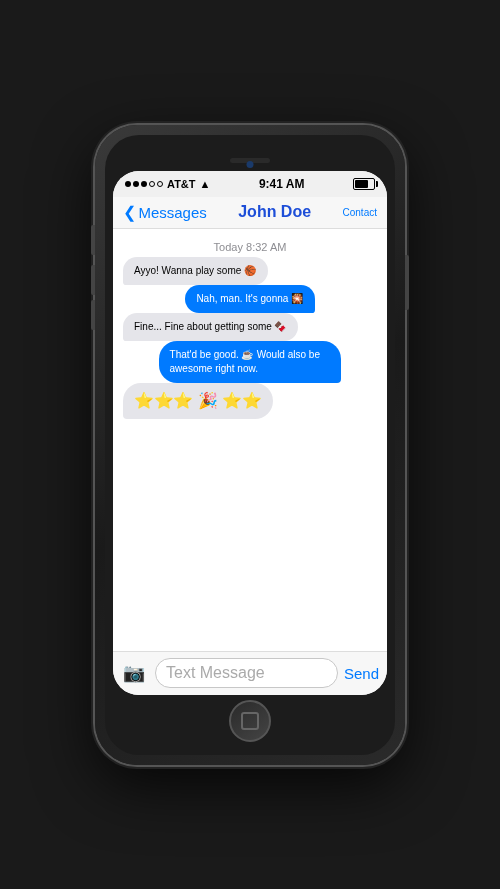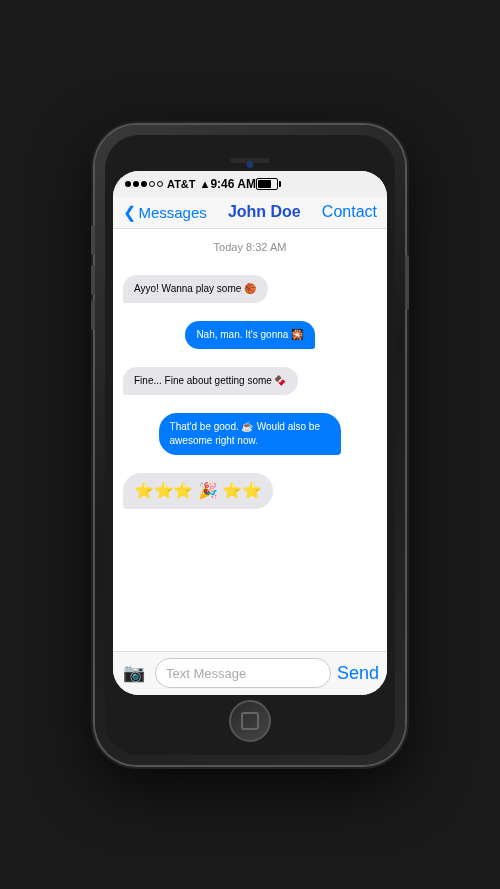--- a/index.html
+++ b/index.html
@@ -66,20 +66,21 @@
       overflow: hidden;
       display: flex;
       flex-direction: column;
     }
 
     
     .status-bar {
       background: #f0f0f0;
       padding: 4px 12px;
       display: flex;
+      justify-content: space-between;
       align-items: center;
       font-size: 11px;
       font-weight: 600;
       color: #000;
       min-height: 26px;
     }
 
     .status-left {
       display: flex;
       align-items: center;
@@ -175,34 +176,34 @@
     }
 
     .nav-title {
       font-size: 16px;
       font-weight: 600;
       color: #1d4ed8;
     }
 
     .nav-contact {
       color: #007aff;
-      font-size: 16px;
+      font-size: 10px;
       font-weight: 400;
       text-align: center;
     }
 
     
     .messages-area {
       flex: 1;
       background: #fff;
       padding: 8px 10px;
       overflow-y: auto;
       display: flex;
       flex-direction: column;
-      gap: 18px;
+      gap: 0;
     }
 
     .timestamp {
       text-align: center;
       font-size: 11px;
       color: #8e8e93;
       margin: 4px 0;
     }
 
     .message-row {
@@ -264,27 +265,27 @@
 
     .text-input-container {
       flex: 1;
       background: #fff;
       border: 1px solid #c7c7c7;
       border-radius: 16px;
       padding: 5px 10px;
     }
 
     .text-input-placeholder {
-      font-size: 13px;
+      font-size: 16px;
       color: #aaa;
     }
 
     .send-btn {
       color: #007aff;
-      font-size: 18px;
+      font-size: 15px;
       font-weight: 500;
       background: none;
       border: none;
     }
 
     
     .home-area {
       height: 52px;
       display: flex;
       justify-content: center;
@@ -359,21 +360,21 @@
           <div class="signal-dots">
             <div class="dot"></div>
             <div class="dot"></div>
             <div class="dot"></div>
             <div class="dot empty"></div>
             <div class="dot empty"></div>
           </div>
           <span>AT&amp;T</span>
           <span class="wifi-icon">▲</span>
         </div>
-        <div class="status-center">9:46 AM</div>
+        <div class="status-center">9:41 AM</div>
         <div class="status-right">
           <div class="battery">
             <div class="battery-fill"></div>
           </div>
         </div>
       </div>
 
       <div class="nav-bar">
         <div class="nav-back">
           <span class="chevron">❮</span>

